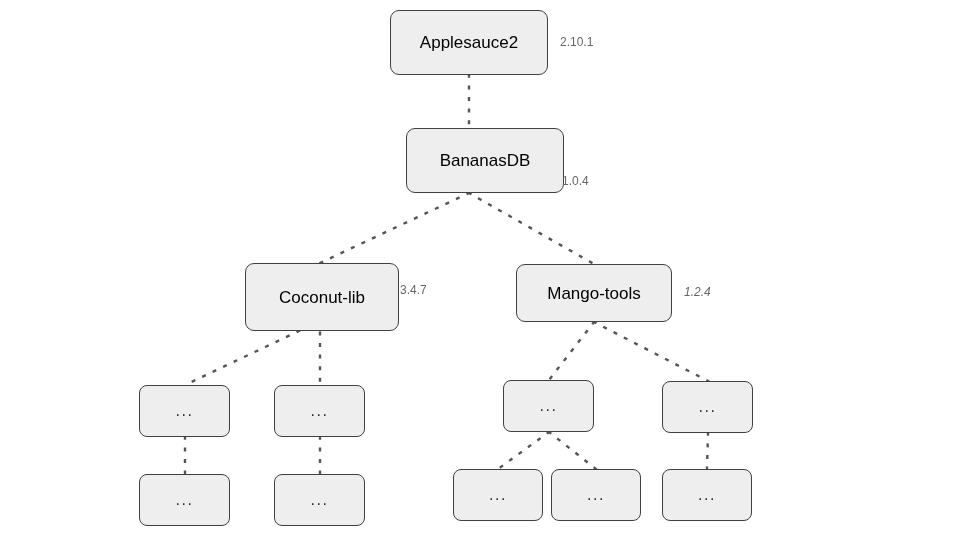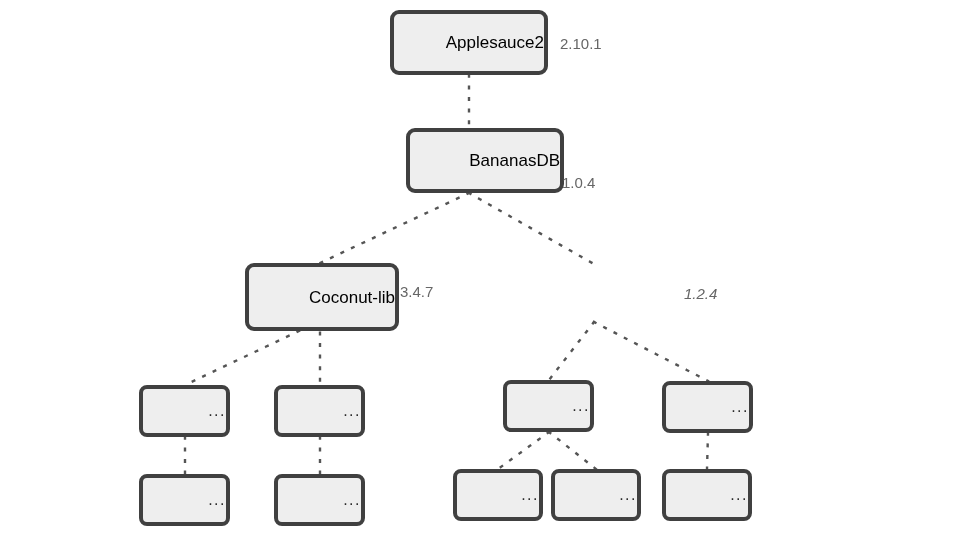--- a/index.html
+++ b/index.html
@@ -20,40 +20,40 @@
     left: 0;
     top: 0;
     width: 960px;
     height: 540px;
     pointer-events: none;
   }
   .node {
     position: absolute;
     box-sizing: border-box;
     background: #eeeeee;
-    border: 4px solid #404040;
+    border: 1px solid #404040;
     border-radius: 9px;
     display: flex;
     align-items: center;
-    justify-content: flex-end;
+    justify-content: center;
     color: #000000;
     font-size: 17px;
     line-height: 1;
     white-space: nowrap;
   }
   .node.leaf {
     border-radius: 8px;
     font-size: 16px;
     letter-spacing: 1.5px;
     color: #2a2a2a;
   }
   .version {
     position: absolute;
     color: #666666;
-    font-size: 15px;
+    font-size: 12px;
     line-height: 1;
     white-space: nowrap;
   }
 </style>
 </head>
 <body>
 
 <div id="canvas">
   <svg id="edges" width="960" height="540" viewBox="0 0 960 540">
       <line x1="469" y1="75" x2="469" y2="128" stroke="#555555" stroke-width="2.4" stroke-linecap="square" stroke-dasharray="1.6 10"></line>
@@ -74,20 +74,23 @@
     </div>
     <div class="version" style="left: 560px; top: 36px;">2.10.1</div>
     <div class="node" style="left: 406px; top: 128px; width: 158px; height: 65px;">
       <span>BananasDB</span>
     </div>
     <div class="version" style="left: 562px; top: 154px; margin-top: 21px;">1.0.4</div>
     <div class="node" style="left: 245px; top: 263px; width: 154px; height: 68px;">
       <span>Coconut-lib</span>
     </div>
     <div class="version" style="left: 400px; top: 284px;">3.4.7</div>
+    <div class="node" style="left: 516px; top: 264px; width: 156px; height: 58px;">
+      <span>Mango-tools</span>
+    </div>
     <div class="version" style="left: 684px; top: 286px; font-style: italic;">1.2.4</div>
     <div class="node leaf" style="left: 139px; top: 385px; width: 91px; height: 52px;">
       <span>...</span>
     </div>
     <div class="node leaf" style="left: 274px; top: 385px; width: 91px; height: 52px;">
       <span>...</span>
     </div>
     <div class="node leaf" style="left: 139px; top: 474px; width: 91px; height: 52px;">
       <span>...</span>
     </div>

